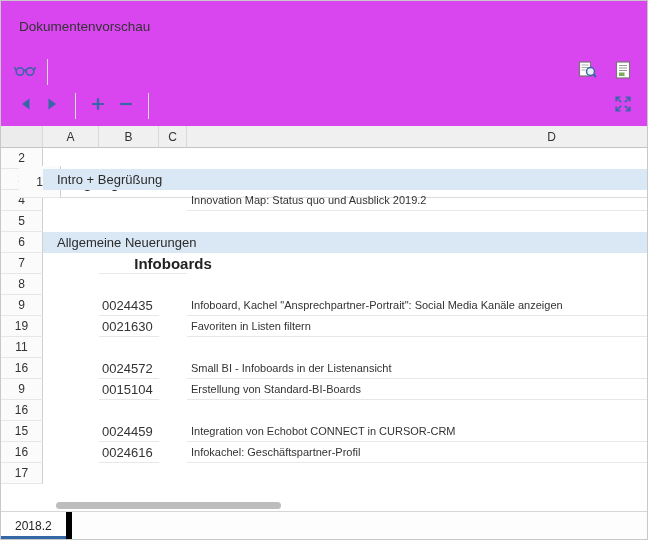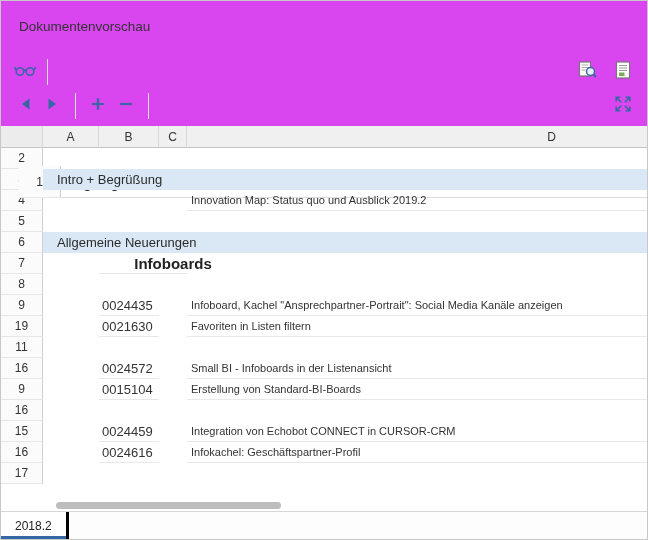--- a/index.html
+++ b/index.html
@@ -31,21 +31,21 @@
   .subh{position:absolute;left:130px;transform:translateX(-50%);font-size:15px;font-weight:bold;color:#222;white-space:nowrap}
   .grow.subheader .rbody::after{content:"";position:absolute;left:56px;width:88px;bottom:0;border-bottom:1px solid #e8e8e8}
   .cellB{width:60px;margin-left:56px;height:100%;display:flex;align-items:center;padding-left:3px;font-size:13px;color:#333;border-bottom:1px solid #e8e8e8;white-space:nowrap}
   .cellB:empty{border-bottom:none}
   .cellD{position:absolute;left:144px;right:0;top:0;bottom:0;display:flex;align-items:center;padding-left:4px;font-size:11px;color:#333;border-bottom:1px solid #e8e8e8;white-space:nowrap}
   
   .hscroll{position:absolute;left:42px;right:0;bottom:1px;height:9px}
   .hthumb{position:absolute;left:13px;top:1px;width:225px;height:7px;background:#bdbdbd;border-radius:4px;cursor:pointer}
   
   .tabbar{position:absolute;left:0;right:0;bottom:0;height:28px;display:flex;border-top:1px solid #d6d6d6;background:#fdfdfd}
-  .tab{display:flex;align-items:center;padding:0 14px;font-size:12px;color:#8a8a8a;background:#f1f1f1;border-right:3px solid #000000;cursor:pointer;position:relative;white-space:nowrap}
+  .tab{display:flex;align-items:center;padding:0 14px;font-size:12px;color:#8a8a8a;background:#f1f1f1;border-right:6px solid #000000;cursor:pointer;position:relative;white-space:nowrap}
   .tab.active{background:#fff;color:#222}
   .tab.active::after{content:"";position:absolute;left:0;right:0;bottom:0;height:3px;background:#3566a5}
 </style>
 </head>
 <body>
 
 <div class="window">
 
   <div class="title">Dokumentenvorschau</div>
 

